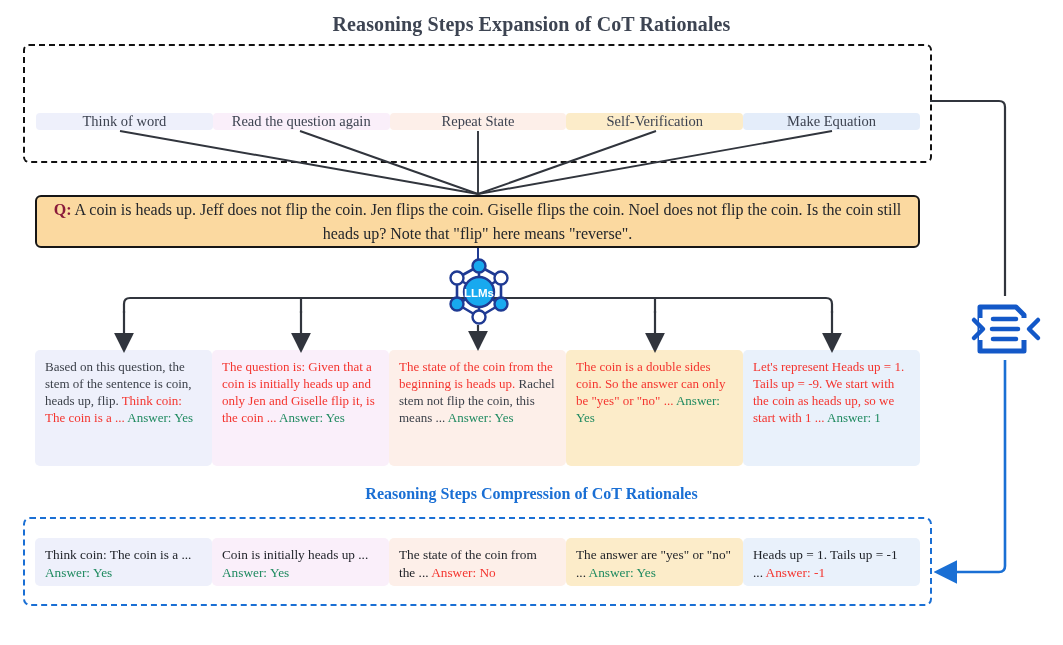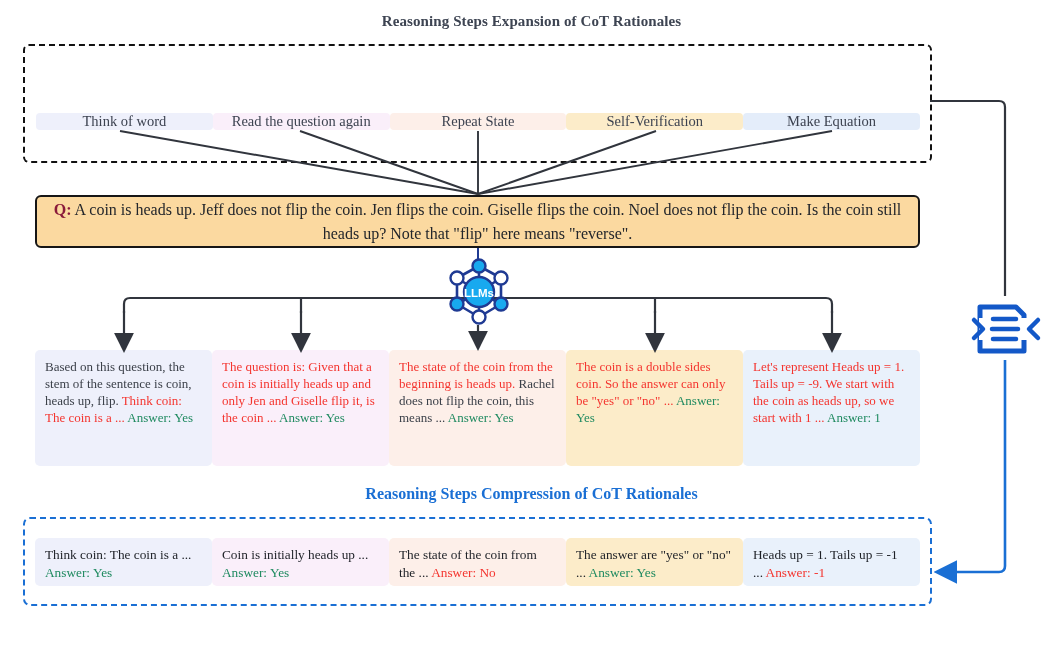--- a/index.html
+++ b/index.html
@@ -16,21 +16,21 @@
     position: absolute; left: 0; top: 0;
     width: 1063px; height: 645px;
     pointer-events: none;
     z-index: 5;
   }
 
   
   .title-expansion {
     position: absolute; left: 0; top: 13px; width: 1063px;
     text-align: center;
-    font-size: 15px; font-weight: bold;
+    font-size: 20px; font-weight: bold;
     color: #3d4452;
     letter-spacing: .1px;
     z-index: 6;
   }
   .title-compression {
     position: absolute; left: 0; top: 485px; width: 1063px;
     text-align: center;
     font-size: 16px; font-weight: bold;
     color: #1a6fd4;
     z-index: 6;
@@ -190,21 +190,21 @@
       <circle cx="61" cy="49" r="6.5" fill="#18a9ef" stroke="#1f3a93" stroke-width="2.4"></circle>
       <circle cx="39" cy="62" r="6.5" fill="#ffffff" stroke="#1f3a93" stroke-width="2.4"></circle>
       <circle cx="39" cy="37" r="15" fill="#18a9ef" stroke="#1f3a93" stroke-width="2.4"></circle>
       <text id="llm-label" x="39" y="41.5" text-anchor="middle" font-family="Liberation Sans, sans-serif" font-size="11.5" font-weight="bold" fill="#ffffff">LLMs</text>
     </svg>
   </div>
 
   <div class="rationales-row" id="rationales-row">
       <div class="rationale-box" style="background: rgb(238, 240, 251);"><span class="blk">Based on this question, the stem of the sentence is coin, heads up, flip. </span><span class="red">Think coin: The coin is a ... </span><span class="grn">Answer: Yes</span></div>
       <div class="rationale-box" style="background: rgb(250, 239, 250);"><span class="red">The question is: Given that a coin is initially heads up and only Jen and Giselle flip it, is the coin ... </span><span class="grn">Answer: Yes</span></div>
-      <div class="rationale-box" style="background: rgb(253, 239, 233);"><span class="red">The state of the coin from the beginning is heads up.</span><span class="blk"> Rachel does not flip the coin, this means ... </span><span class="grn">Answer: Yes</span></div>
+      <div class="rationale-box" style="background: rgb(253, 239, 233);"><span class="red">The state of the coin from the beginning is heads up.</span><span class="blk"> Rachel stem not flip the coin, this means ... </span><span class="grn">Answer: Yes</span></div>
       <div class="rationale-box" style="background: rgb(252, 236, 201);"><span class="red">The coin is a double sides coin. So the answer can only be "yes" or "no" ... </span><span class="grn">Answer: Yes</span></div>
       <div class="rationale-box" style="background: rgb(233, 241, 251);"><span class="red">Let's represent Heads up = 1. Tails up = -9. We start with the coin as heads up, so we start with 1 ... </span><span class="grn">Answer: 1</span></div>
     </div>
 
   <div class="dashed-bottom"></div>
   <div class="compress-row" id="compress-row">
       <div class="compress-box" style="background: rgb(238, 240, 251);"><span class="bk2">Think coin: The coin is a ... </span><span class="grn">Answer: Yes</span></div>
       <div class="compress-box" style="background: rgb(250, 239, 250);"><span class="bk2">Coin is initially heads up ... </span><span class="grn">Answer: Yes</span></div>
       <div class="compress-box" style="background: rgb(253, 239, 233);"><span class="bk2">The state of the coin from the ... </span><span class="red">Answer: No</span></div>
       <div class="compress-box" style="background: rgb(252, 236, 201);"><span class="bk2">The answer are "yes" or "no" ... </span><span class="grn">Answer: Yes</span></div>

